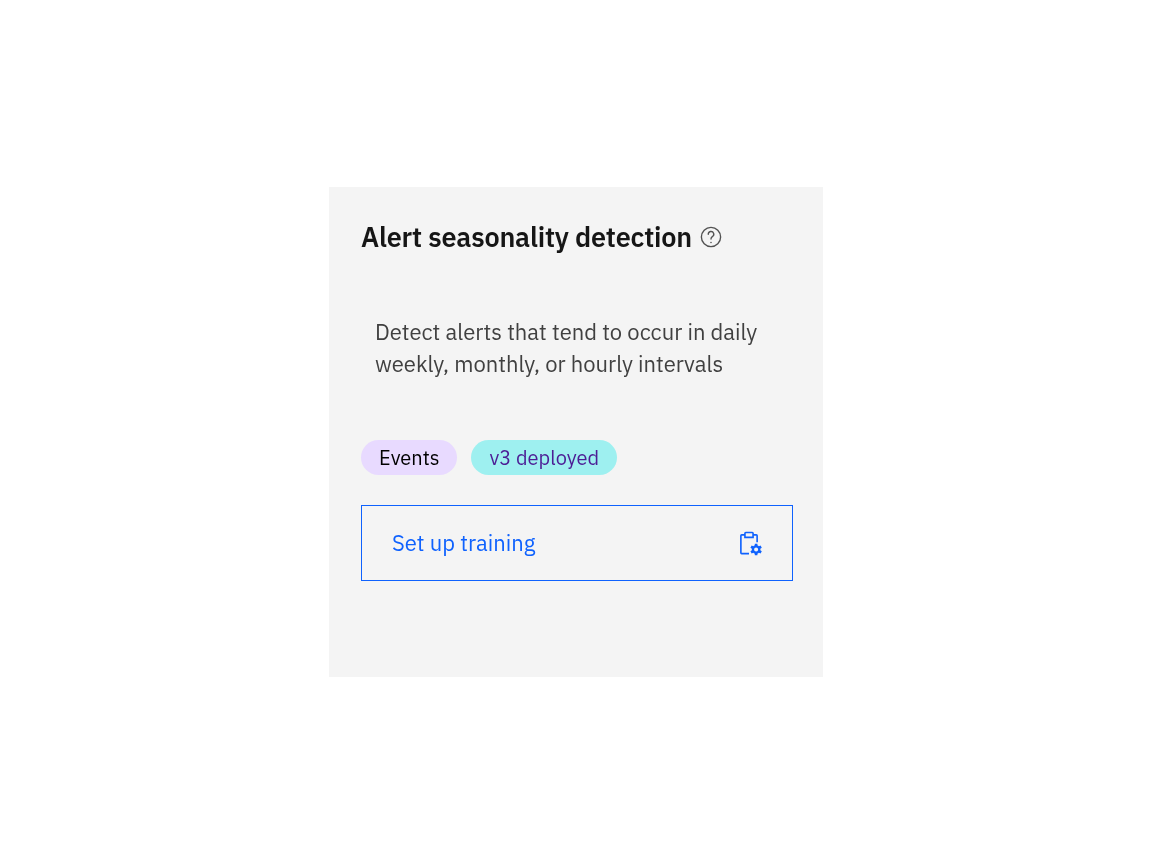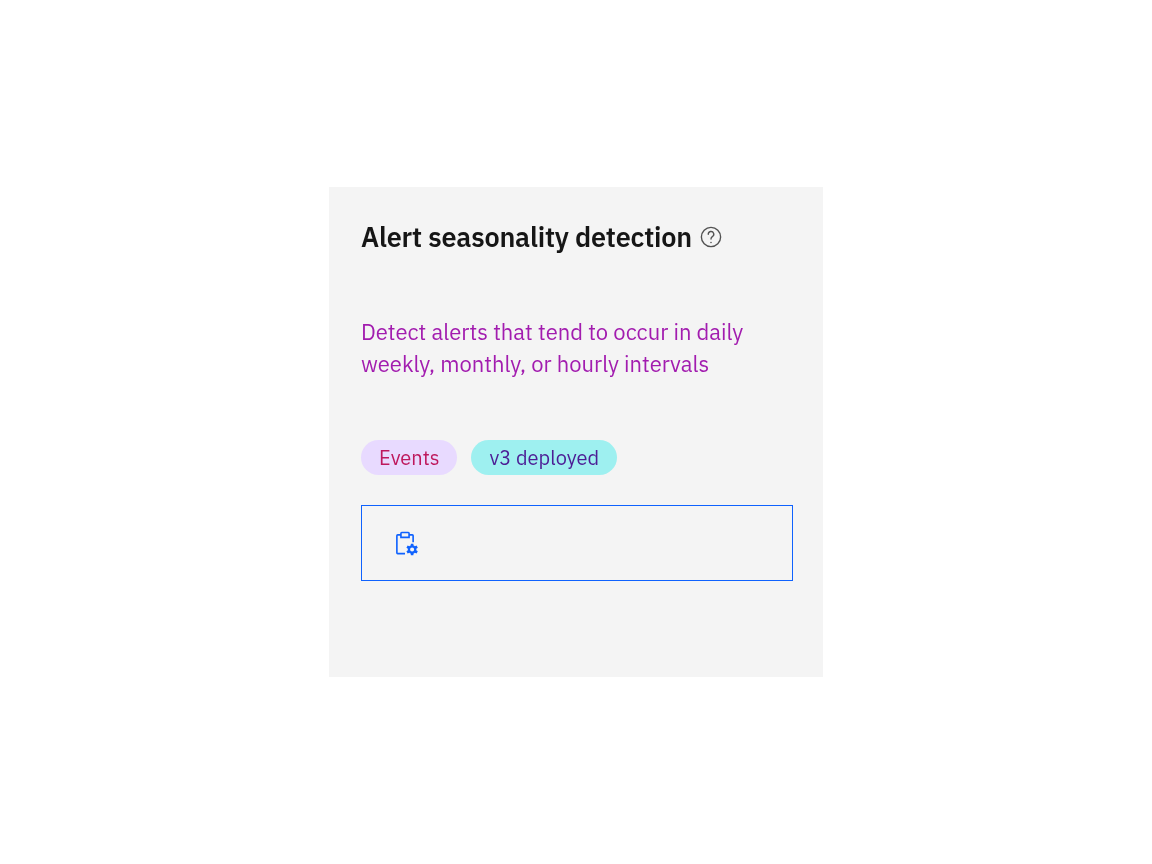--- a/index.html
+++ b/index.html
@@ -48,39 +48,40 @@
       font-size: 22px;
       color: #525252;
       margin-top: 4px;
       border-bottom: 1px dotted #8d8d8d;
       display: inline-block;
       padding-bottom: 1px;
       cursor: help;
     }
     .description {
       font-size: 22px;
-      color: #a21caf;
+      color: #404040;
       line-height: 1.45;
       margin-top: 62px;
       max-width: 420px;
+      margin-left: 14px;
     }
     .tags {
       display: flex;
       gap: 14px;
       margin-top: 60px;
     }
     .tag {
       font-size: 20px;
       padding: 4px 18px;
       border-radius: 30px;
       color: #161616;
     }
     .tag-purple {
       background: #e8daff;
-      color: #be185d;
+      color: #000000;
       text-align: right;
     }
     .tag-teal {
       background: #9ef0f0;
       color: #4c1d95;
     }
     .setup-button {
       margin-top: 30px;
       width: 432px;
       height: 76px;
@@ -116,20 +117,21 @@
         <circle cx="8" cy="12" r="0.6" fill="#525252" stroke="none"></circle>
       </svg>
     </span>
   </div>
   <p class="description">Detect alerts that tend to occur in daily weekly, monthly, or hourly intervals</p>
   <div class="tags">
     <span class="tag tag-purple">Events</span>
     <span class="tag tag-teal">v3 deployed</span>
   </div>
   <button class="setup-button">
+    <span>Set up training</span>
     <span class="clipboard-icon">
       <svg viewBox="0 0 32 32" fill="#0f62fe">
         <path d="M25,5H22V4a2,2,0,0,0-2-2H12a2,2,0,0,0-2,2V5H7A2,2,0,0,0,5,7V28a2,2,0,0,0,2,2h9V28H7V7h3v3H22V7h3v8h2V7A2,2,0,0,0,25,5ZM20,8H12V4h8Z"></path>
         <path d="M30,24a6.3,6.3,0,0,0-.07-.92l1.82-1.33-1.5-2.6-2.07.85a5.93,5.93,0,0,0-1.6-.92L26.25,17h-3l-.33,2.08a5.93,5.93,0,0,0-1.6.92l-2.07-.85-1.5,2.6,1.82,1.33A6.3,6.3,0,0,0,19.5,24a6.3,6.3,0,0,0,.07.92l-1.82,1.33,1.5,2.6,2.07-.85a5.93,5.93,0,0,0,1.6.92L23.25,31h3l.33-2.08a5.93,5.93,0,0,0,1.6-.92l2.07.85,1.5-2.6-1.82-1.33A6.3,6.3,0,0,0,30,24Zm-5.25,2.5A2.5,2.5,0,1,1,27.25,24,2.5,2.5,0,0,1,24.75,26.5Z"></path>
       </svg>
     </span>
   </button>
 </div>
 
 </body></html>

